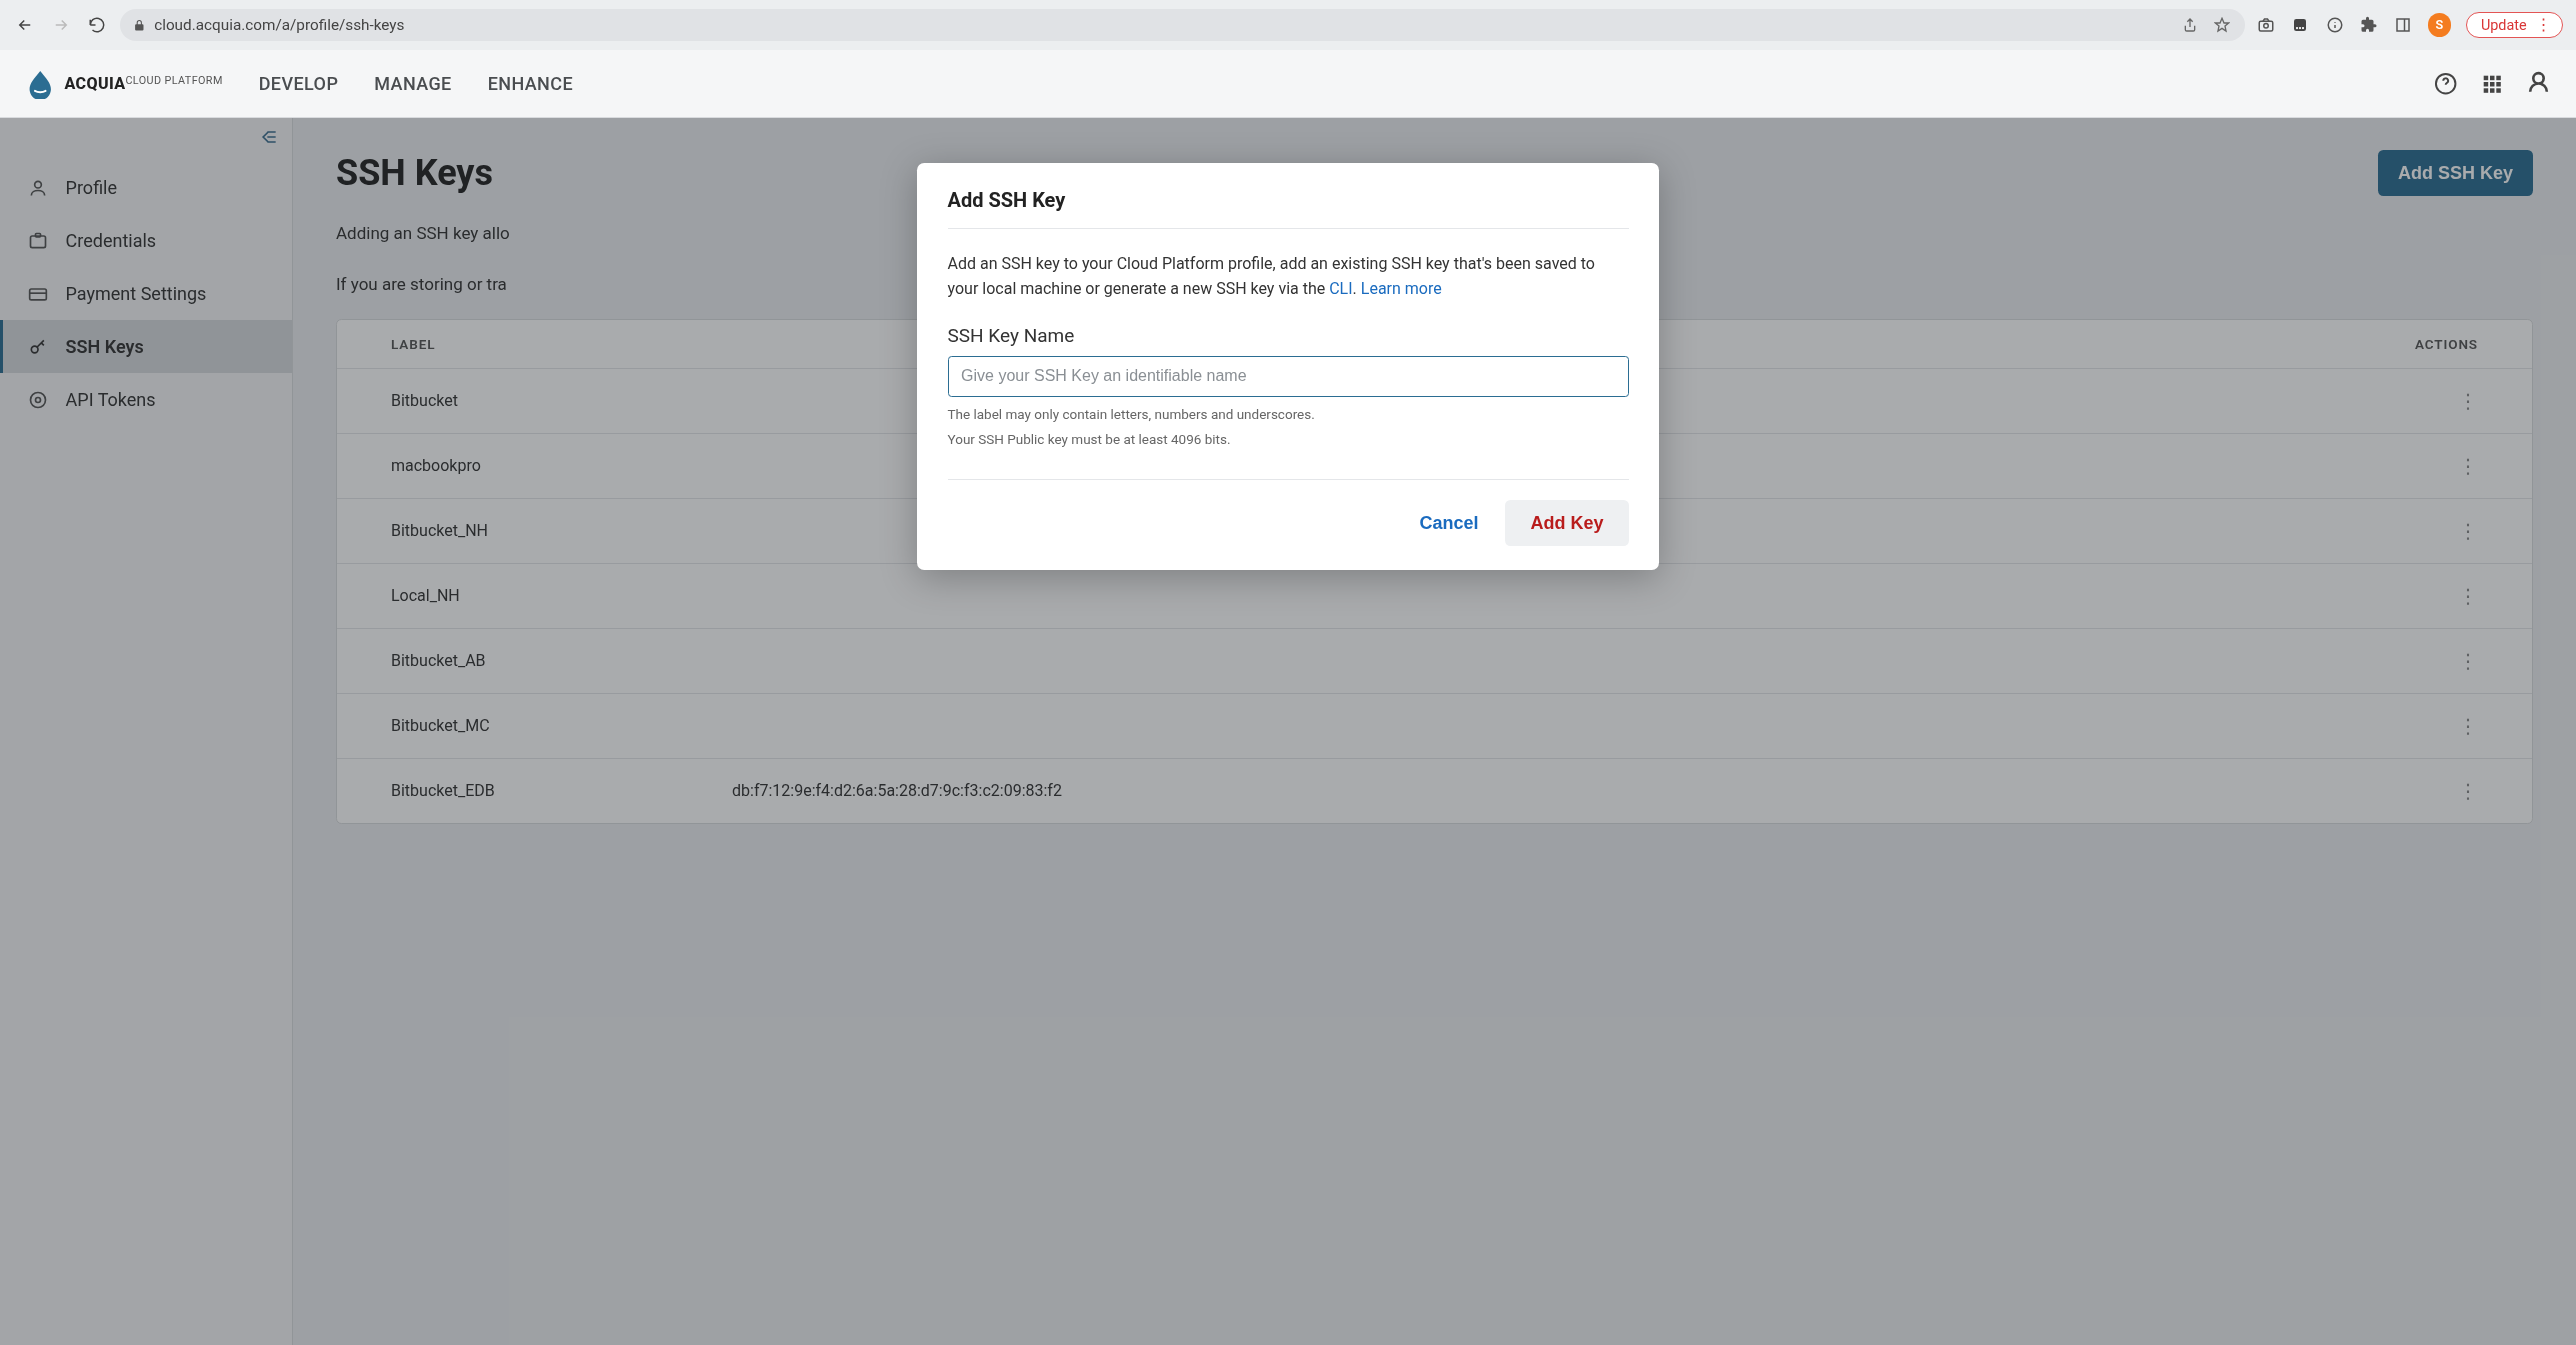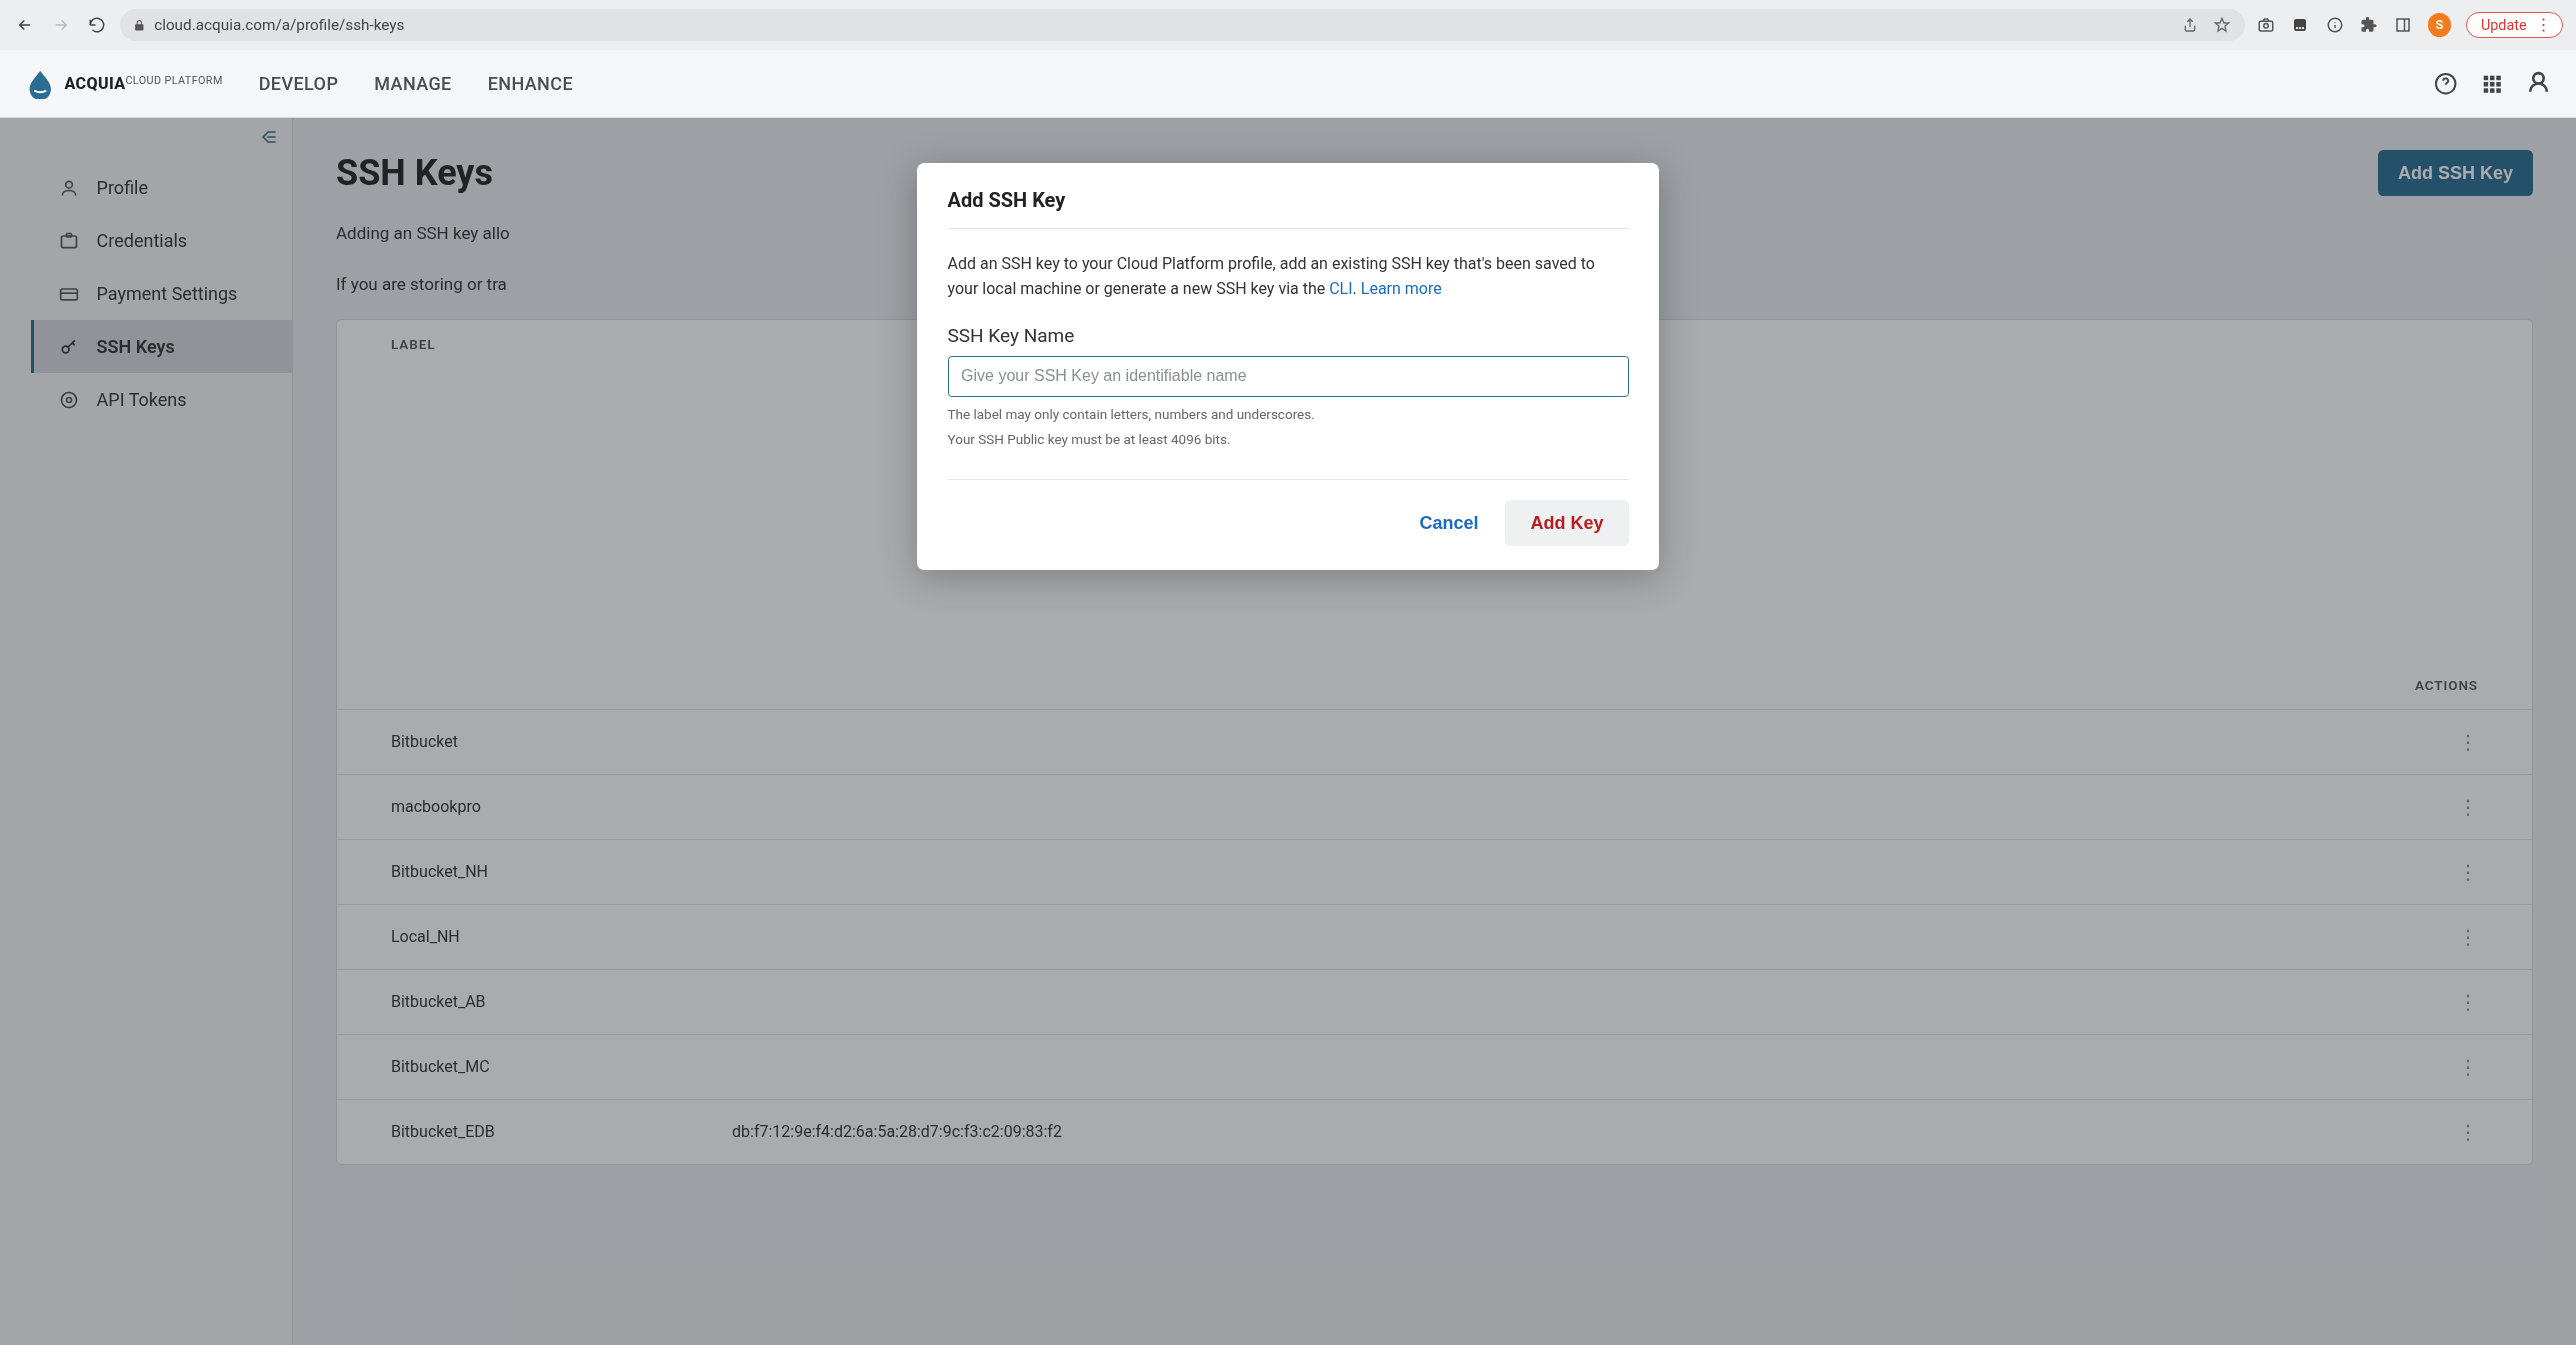--- a/index.html
+++ b/index.html
@@ -97,21 +97,20 @@
     position:absolute; top:9px; right:12.6px;
     color:#3a6d8e; cursor:pointer;
   }
   .side-item {
     display:flex; align-items:center; gap:16px;
     padding: 16px 25px;
     color:#333;
     font-size:18px;
     cursor:pointer;
     border-left:3.6px solid transparent;
-    margin-left:31px;
   }
   .side-item.first { margin-top: 34px;}
   .side-item .sicon { width:21.6px; color:#555;}
   .side-item.active {
     background:#d7dadd;
     border-left:3.6px solid #2b6d92;
     font-weight:600;
   }
   
   .content {
@@ -137,21 +136,20 @@
     margin-top: 21.6px;
   }
   .thead {
     display:flex;
     padding: 16px 54px;
     color:#555;
     font-size:13.5px;
     font-weight:600;
     letter-spacing:0.9px;
     border-bottom:0.9px solid #e4e6e9;
-    flex-direction:column;
   }
   .thead .col-label { flex:0 0 341px;}
   .thead .col-actions { margin-left:auto;}
   .trow {
     display:flex;
     align-items:center;
     padding: 20px 54px;
     border-bottom:0.9px solid #e4e6e9;
     font-size:16px;
     color:#333;

